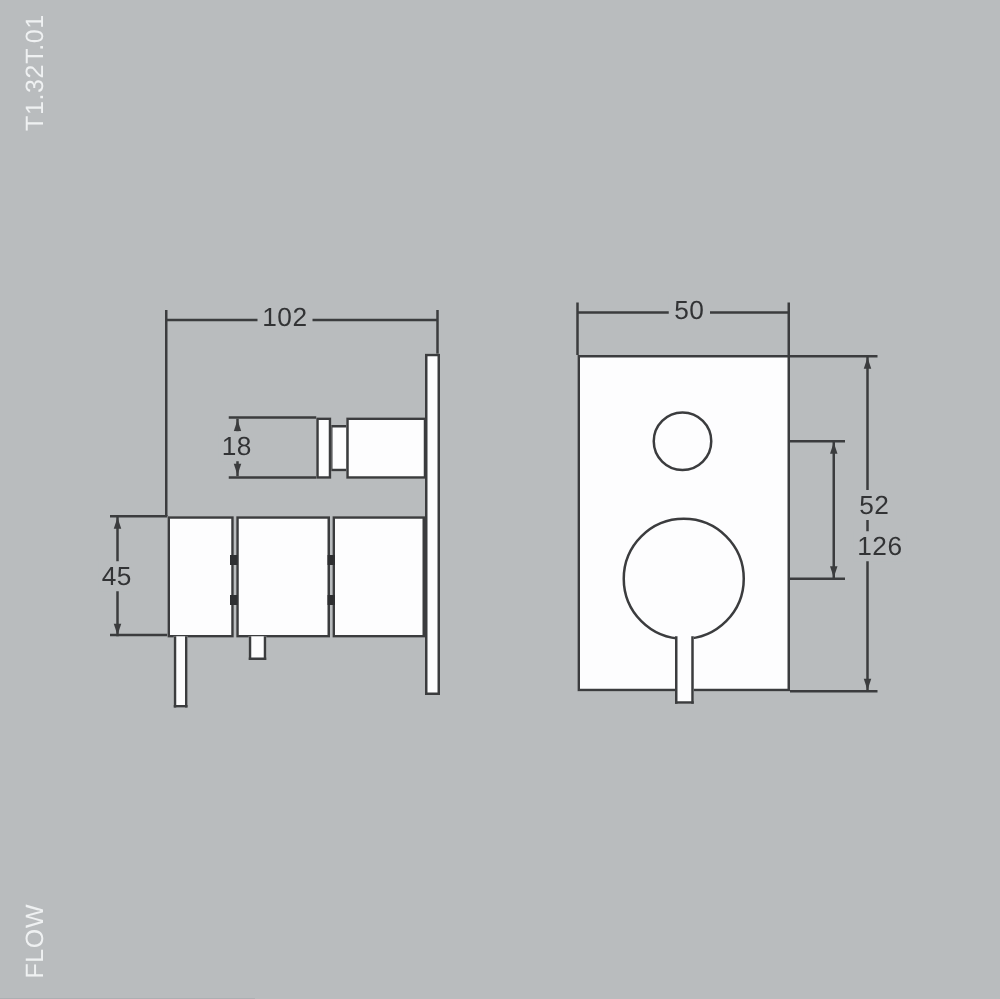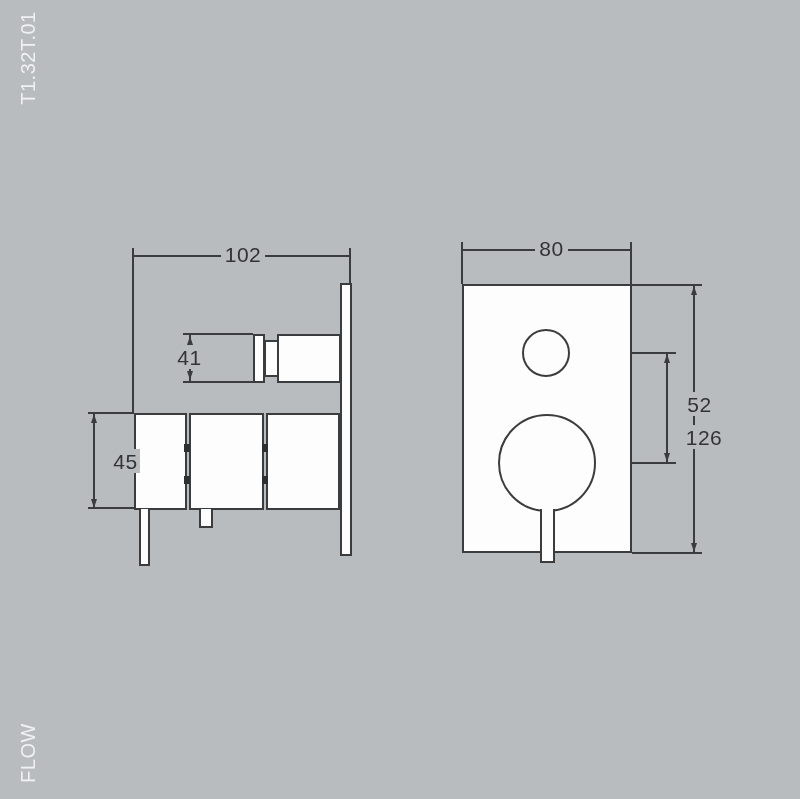--- a/index.html
+++ b/index.html
@@ -34,60 +34,60 @@
 </head>
 <body>
 
 <div class="canvas">
 
   <div>
 
     <div class="line" style="left:132px;top:248px;width:2px;height:165px;"></div>
     <div class="line" style="left:349px;top:248px;width:2px;height:36px;"></div>
     <div class="line" style="left:133px;top:255px;width:217px;height:2px;"></div>
-    <div class="dim-label" style="left:221px;top:242px;width:44px;height:24px;">102</div>
+    <div class="dim-label" style="left:206px;top:242px;width:44px;height:24px;">102</div>
 
     <div class="shape z2" style="left:253px;top:334px;width:12px;height:49px;"></div>
     <div class="shape z1" style="left:264px;top:340px;width:15px;height:37px;"></div>
     <div class="shape z2" style="left:277px;top:334px;width:64px;height:49px;"></div>
 
     <div class="line" style="left:183px;top:333px;width:70px;height:2px;"></div>
     <div class="line" style="left:183px;top:381px;width:70px;height:2px;"></div>
     <div class="line" style="left:189px;top:335px;width:2px;height:46px;"></div>
     <div class="arr up" style="left:186.5px;top:336px;"></div>
     <div class="arr down" style="left:186.5px;top:371px;"></div>
-    <div class="dim-label" style="left:175px;top:345px;width:29px;height:24px;">41</div>
+    <div class="dim-label" style="left:175px;top:345px;width:29px;height:24px;">18</div>
 
     <div class="shape z1" style="left:134px;top:413px;width:53px;height:97px;"></div>
     <div class="shape z1" style="left:189px;top:413px;width:75px;height:97px;"></div>
     <div class="shape z1" style="left:266px;top:413px;width:74px;height:97px;"></div>
     <div class="joint-mark" style="left:184px;top:444px;width:6px;height:8px;"></div>
     <div class="joint-mark" style="left:184px;top:476px;width:6px;height:8px;"></div>
     <div class="joint-mark" style="left:262px;top:444px;width:6px;height:8px;"></div>
     <div class="joint-mark" style="left:262px;top:476px;width:6px;height:8px;"></div>
 
     <div class="shape z2" style="left:340px;top:283px;width:12px;height:273px;"></div>
 
     <div class="line" style="left:88px;top:412px;width:46px;height:2px;"></div>
     <div class="line" style="left:88px;top:507px;width:46px;height:2px;"></div>
     <div class="line" style="left:93px;top:413px;width:2px;height:96px;"></div>
     <div class="arr up" style="left:90.5px;top:414px;"></div>
     <div class="arr down" style="left:90.5px;top:499px;"></div>
-    <div class="dim-label" style="left:79px;top:449px;width:29px;height:24px;margin-left:32px;">45</div>
+    <div class="dim-label" style="left:79px;top:449px;width:29px;height:24px;">45</div>
 
     <div class="shape no-top z3" style="left:139px;top:509px;width:11px;height:57px;"></div>
     <div class="shape no-top z3" style="left:199px;top:509px;width:14px;height:19px;"></div>
   </div>
 
   <div>
 
     <div class="line" style="left:461px;top:242px;width:2px;height:42px;"></div>
     <div class="line" style="left:630px;top:242px;width:2px;height:42px;"></div>
     <div class="line" style="left:462px;top:249px;width:170px;height:2px;"></div>
-    <div class="dim-label" style="left:535px;top:236px;width:33px;height:24px;">80</div>
+    <div class="dim-label" style="left:535px;top:236px;width:33px;height:24px;">50</div>
 
     <div class="shape z1" style="left:462px;top:284px;width:170px;height:269px;"></div>
     <div class="shape z2" style="left:522px;top:329px;width:48px;height:48px;border-radius:50%;"></div>
     <div class="shape z2" style="left:498px;top:414px;width:98px;height:98px;border-radius:50%;"></div>
     <div class="shape no-top z3" style="left:540px;top:509px;width:15px;height:54px;"></div>
 
     <div class="line" style="left:632px;top:352px;width:44px;height:2px;"></div>
     <div class="line" style="left:632px;top:462px;width:44px;height:2px;"></div>
     <div class="line" style="left:666px;top:353px;width:2px;height:110px;"></div>
     <div class="arr up" style="left:663.5px;top:354px;"></div>

